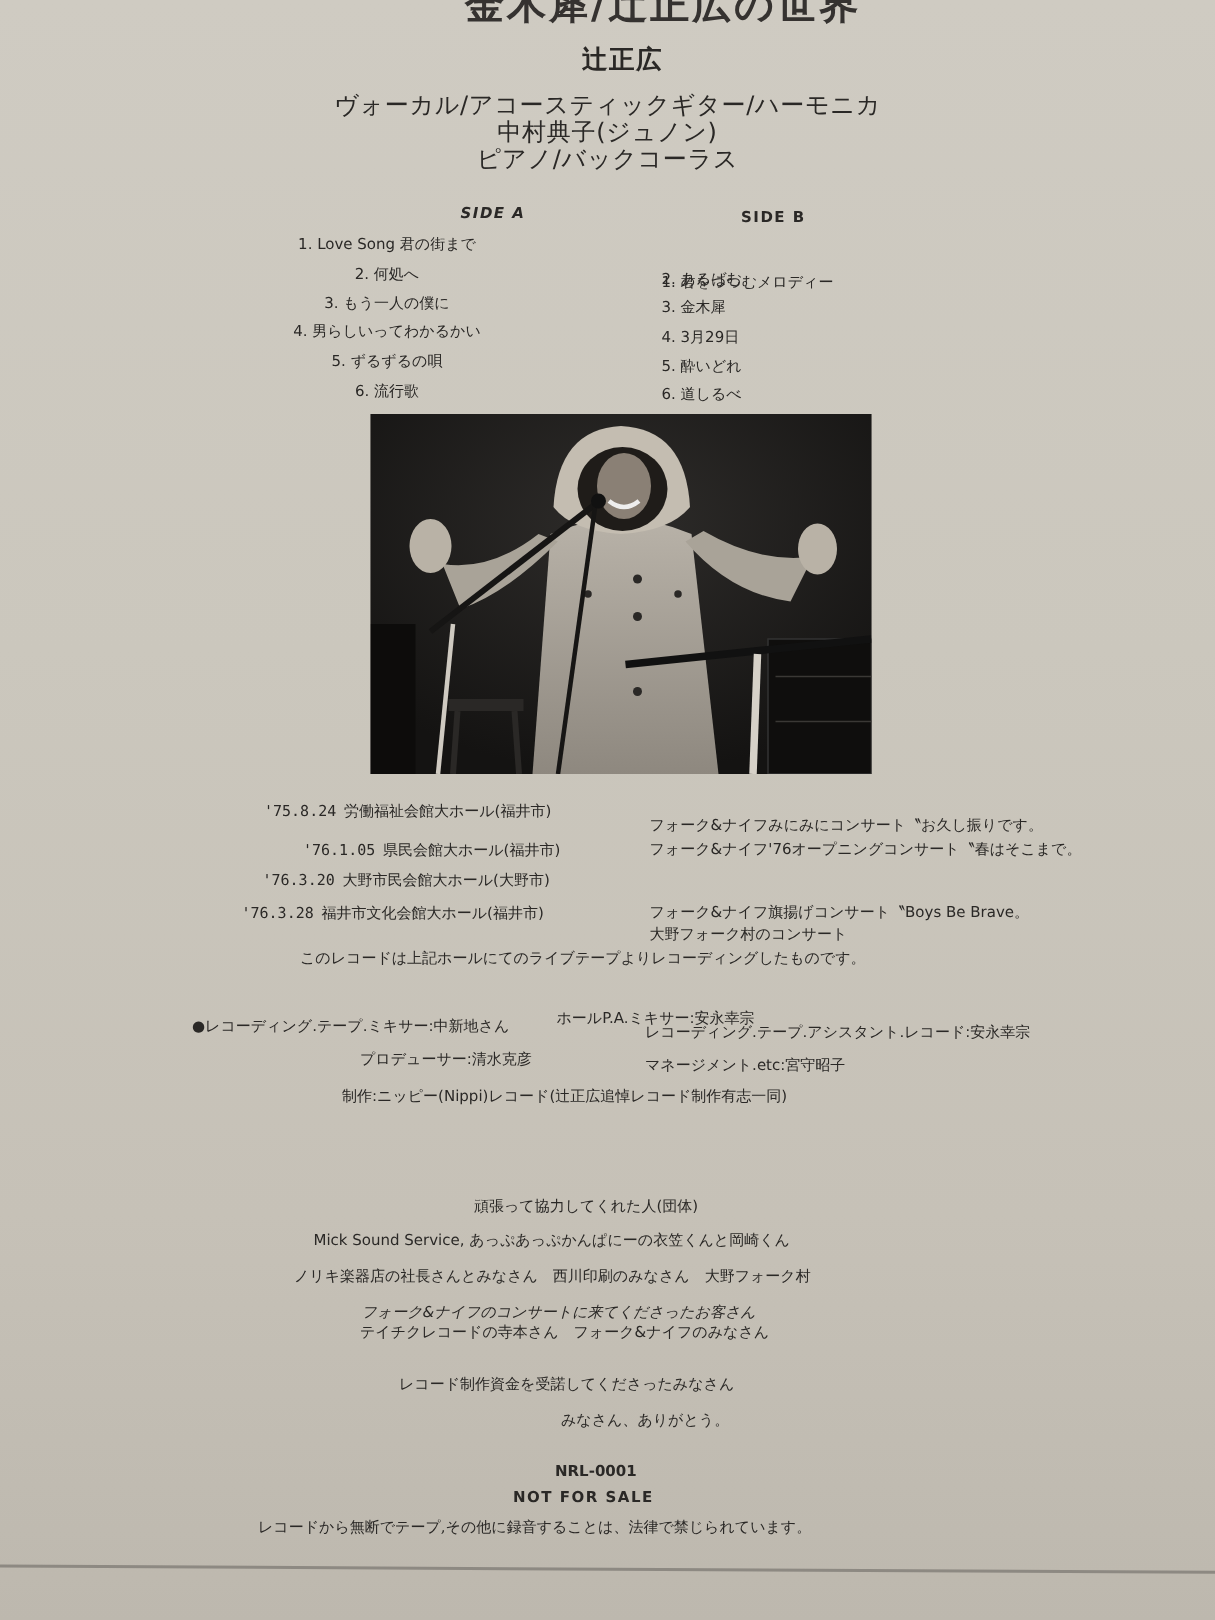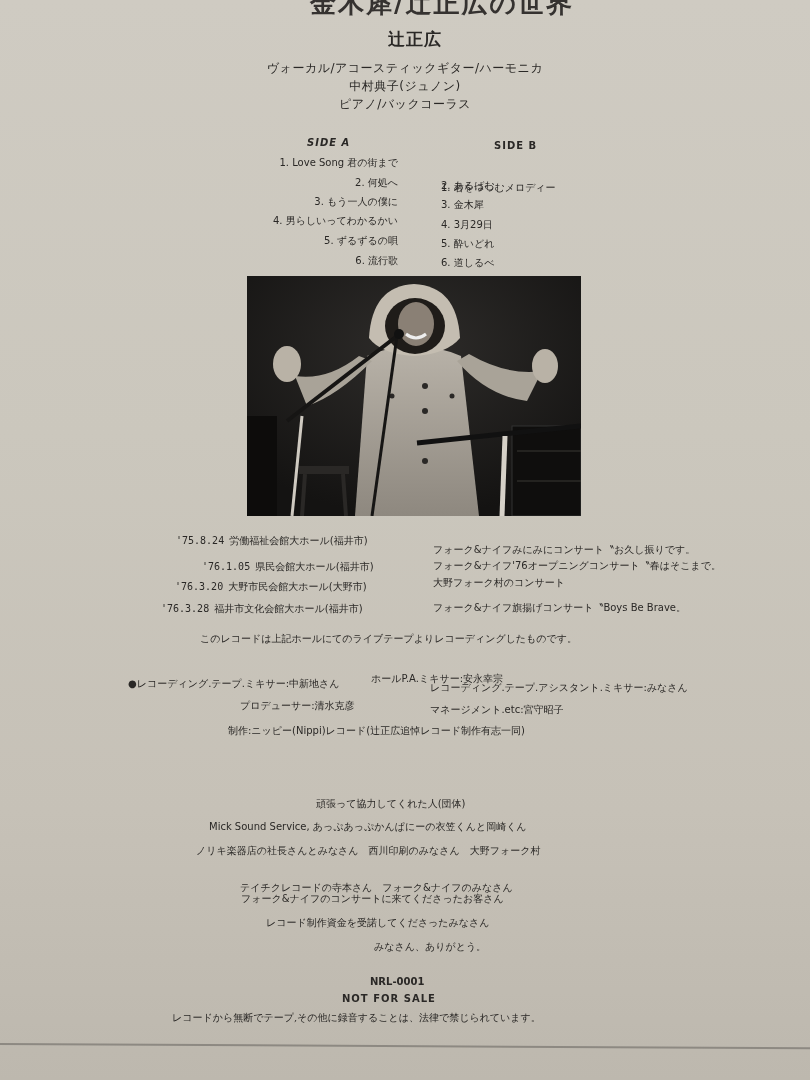--- a/index.html
+++ b/index.html
@@ -6,24 +6,24 @@
     body {
       width: 810px; height: 1080px; overflow: hidden; position: relative;
       background: linear-gradient(180deg, #cfcbc2 0%, #cbc7bd 40%, #c6c1b7 75%, #bdb8ae 100%);
       font-family: "DejaVu Sans", "Liberation Sans", sans-serif;
       color: #2a2826;
     }
     .abs { position: absolute; white-space: nowrap; }
     .center { left: 0; width: 810px; text-align: center; }
     .title-cut { top: -14px; font-size: 26px; font-weight: bold; letter-spacing: 2px; left: 310px; color: #353230; }
     .artist { top: 28px; left: 388px; font-size: 17px; font-weight: bold; letter-spacing: 1px; }
-    .credit { font-size: 12px; letter-spacing: 0.5px; }
+    .credit { font-size: 16px; letter-spacing: 0.5px; }
     .side-hdr { font-size: 10px; font-weight: bold; letter-spacing: 1px; }
     .track { font-size: 10px; }
-    .trackA { text-align: right; width: 280px; }
+    .trackA { text-align: center; width: 280px; }
     .photo {
       position: absolute; left: 247px; top: 276px; width: 334px; height: 240px;
       background: #1c1b1a; overflow: hidden;
     }
     .small { font-size: 10px; }
     .mono-date { font-family: "DejaVu Sans Mono", monospace; font-size: 10px; }
     .bottom-line { position: absolute; left: 0; top: 1043px; width: 810px; height: 2px; background: #8d8982; transform: rotate(0.3deg); transform-origin: left; }
     .serif { font-family: "DejaVu Serif", "Liberation Serif", serif; }
   </style>
 </head>
@@ -117,43 +117,43 @@
   <div class="abs" style="top:555px;left:202px;">
     <span class="mono-date">'76.1.05</span>
     <span class="small">県民会館大ホール(福井市)</span>
   </div>
   <div class="abs small" style="top:559px;left:433px;">フォーク&amp;ナイフ'76オープニングコンサート〝春はそこまで。</div>
 
   <div class="abs" style="top:575px;left:175px;">
     <span class="mono-date">'76.3.20</span>
     <span class="small">大野市民会館大ホール(大野市)</span>
   </div>
-  <div class="abs small" style="top:576px;left:433px;">大野フォーク村のコンサート</div>
+  <div class="abs small" style="top:616px;left:433px;">大野フォーク村のコンサート</div>
 
   <div class="abs" style="top:597px;left:161px;text-align:center;">
     <span class="mono-date">'76.3.28</span>
     <span class="small">福井市文化会館大ホール(福井市)</span>
   </div>
   <div class="abs small" style="top:601px;left:433px;">フォーク&amp;ナイフ旗揚げコンサート〝Boys Be Brave。</div>
 </div>
 
 <div class="abs small" style="top:632px;left:200px;">このレコードは上記ホールにてのライブテープよりレコーディングしたものです。</div>
 <div class="abs small" style="top:672px;left:327px;margin-left:44px;">ホールP.A.ミキサー:安永幸宗</div>
 <div class="abs small" style="top:677px;left:128px;">●レコーディング.テープ.ミキサー:中新地さん</div>
-<div class="abs small" style="top:681px;left:430px;">レコーディング.テープ.アシスタント.ミキサー:みなさん</div>
+<div class="abs small" style="top:681px;left:430px;">レコーディング.テープ.アシスタント.レコード:安永幸宗</div>
 <div class="abs small" style="top:699px;left:240px;">プロデューサー:清水克彦</div>
 <div class="abs small" style="top:703px;left:430px;">マネージメント.etc:宮守昭子</div>
 <div class="abs small" style="top:724px;left:228px;">制作:ニッピー(Nippi)レコード(辻正広追悼レコード制作有志一同)</div>
 
 <div>
   <div class="abs small" style="top:797px;left:316px;">頑張って協力してくれた人(団体)</div>
   <div class="abs small" style="top:820px;left:209px;">Mick Sound Service, あっぷあっぷかんぱにーの衣笠くんと岡崎くん</div>
   <div class="abs small" style="top:844px;left:196px;">ノリキ楽器店の社長さんとみなさん　西川印刷のみなさん　大野フォーク村</div>
   <div class="abs small" style="top:868px;left:240px;margin-top:13px;">テイチクレコードの寺本さん　フォーク&amp;ナイフのみなさん</div>
-  <div class="abs small" style="top:892px;left:241px;">フォーク&amp;ナイフのコンサートに来てくださったお客さん</div>
+  <div class="abs small" style="top:868px;left:241px;font-style:italic;">フォーク&amp;ナイフのコンサートに来てくださったお客さん</div>
   <div class="abs small" style="top:916px;left:266px;">レコード制作資金を受諾してくださったみなさん</div>
   <div class="abs small" style="top:940px;left:334px;margin-left:40px;">みなさん、ありがとう。</div>
 </div>
 
 <div class="abs small" style="top:976px;left:370px;font-weight:bold;">NRL-0001</div>
 <div class="abs small" style="top:993px;left:342px;font-weight:bold;letter-spacing:1px;">NOT FOR SALE</div>
 <div class="abs small serif" style="top:1011px;left:172px;">レコードから無断でテープ,その他に録音することは、法律で禁じられています。</div>
 <div class="bottom-line"></div>
 
 </body></html>

